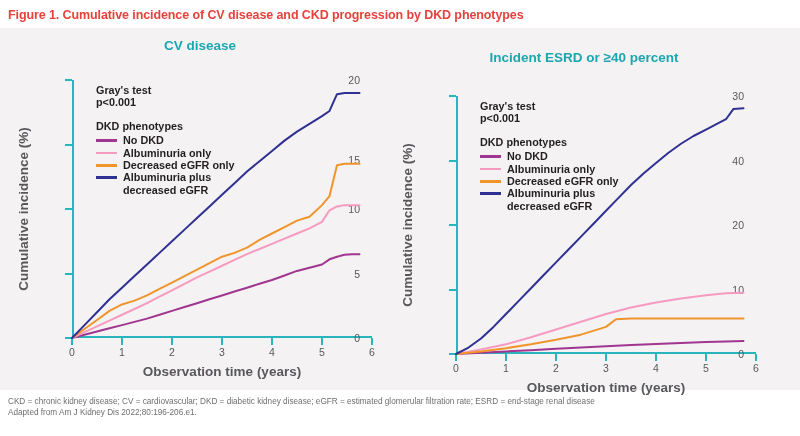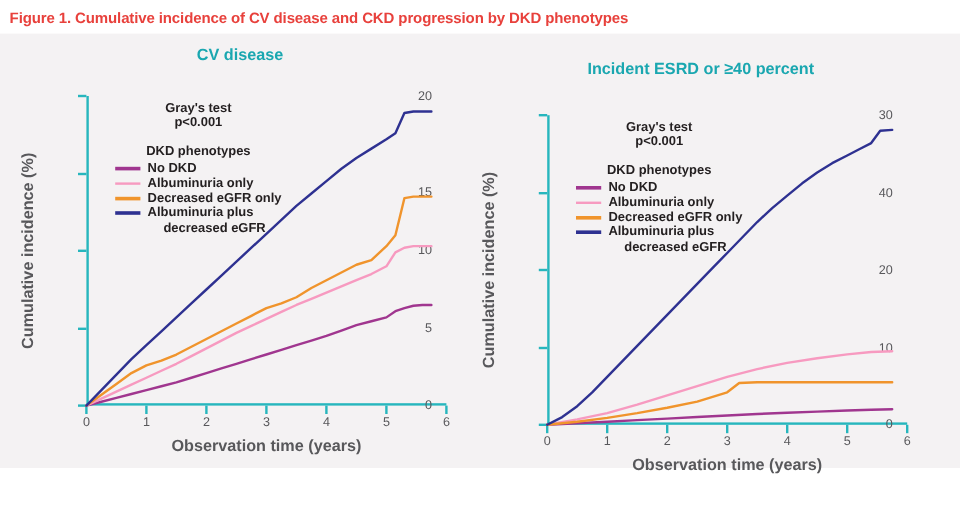--- a/index.html
+++ b/index.html
@@ -146,21 +146,20 @@
   }
 
   
   .legend {
     position: absolute;
     left: 96px;
     top: 56px;
     font-size: 10.8px;
     color: #231f20;
     line-height: 12.4px;
-    text-align: center;
   }
   .gray-test { font-weight: bold; }
   .gray-test .pval { font-weight: bold; }
   .legend-title {
     font-weight: bold;
     margin-top: 11px;
     margin-bottom: 2px;
   }
   .legend-row {
     display: flex;
@@ -361,14 +360,18 @@
             </div>
             <div class="legend-cont">decreased eGFR</div>
           </div>
       </div>
 
       <div class="xlab">Observation time (years)</div>
     </div>
 
   </div>
 
+  <div class="footnotes">
+    <div>CKD = chronic kidney disease; CV = cardiovascular; DKD = diabetic kidney disease; eGFR = estimated glomerular filtration rate; ESRD = end-stage renal disease</div>
+    <div>Adapted from Am J Kidney Dis 2022;80:196-206.e1.</div>
+  </div>
 
 </div>
 
 </body></html>

